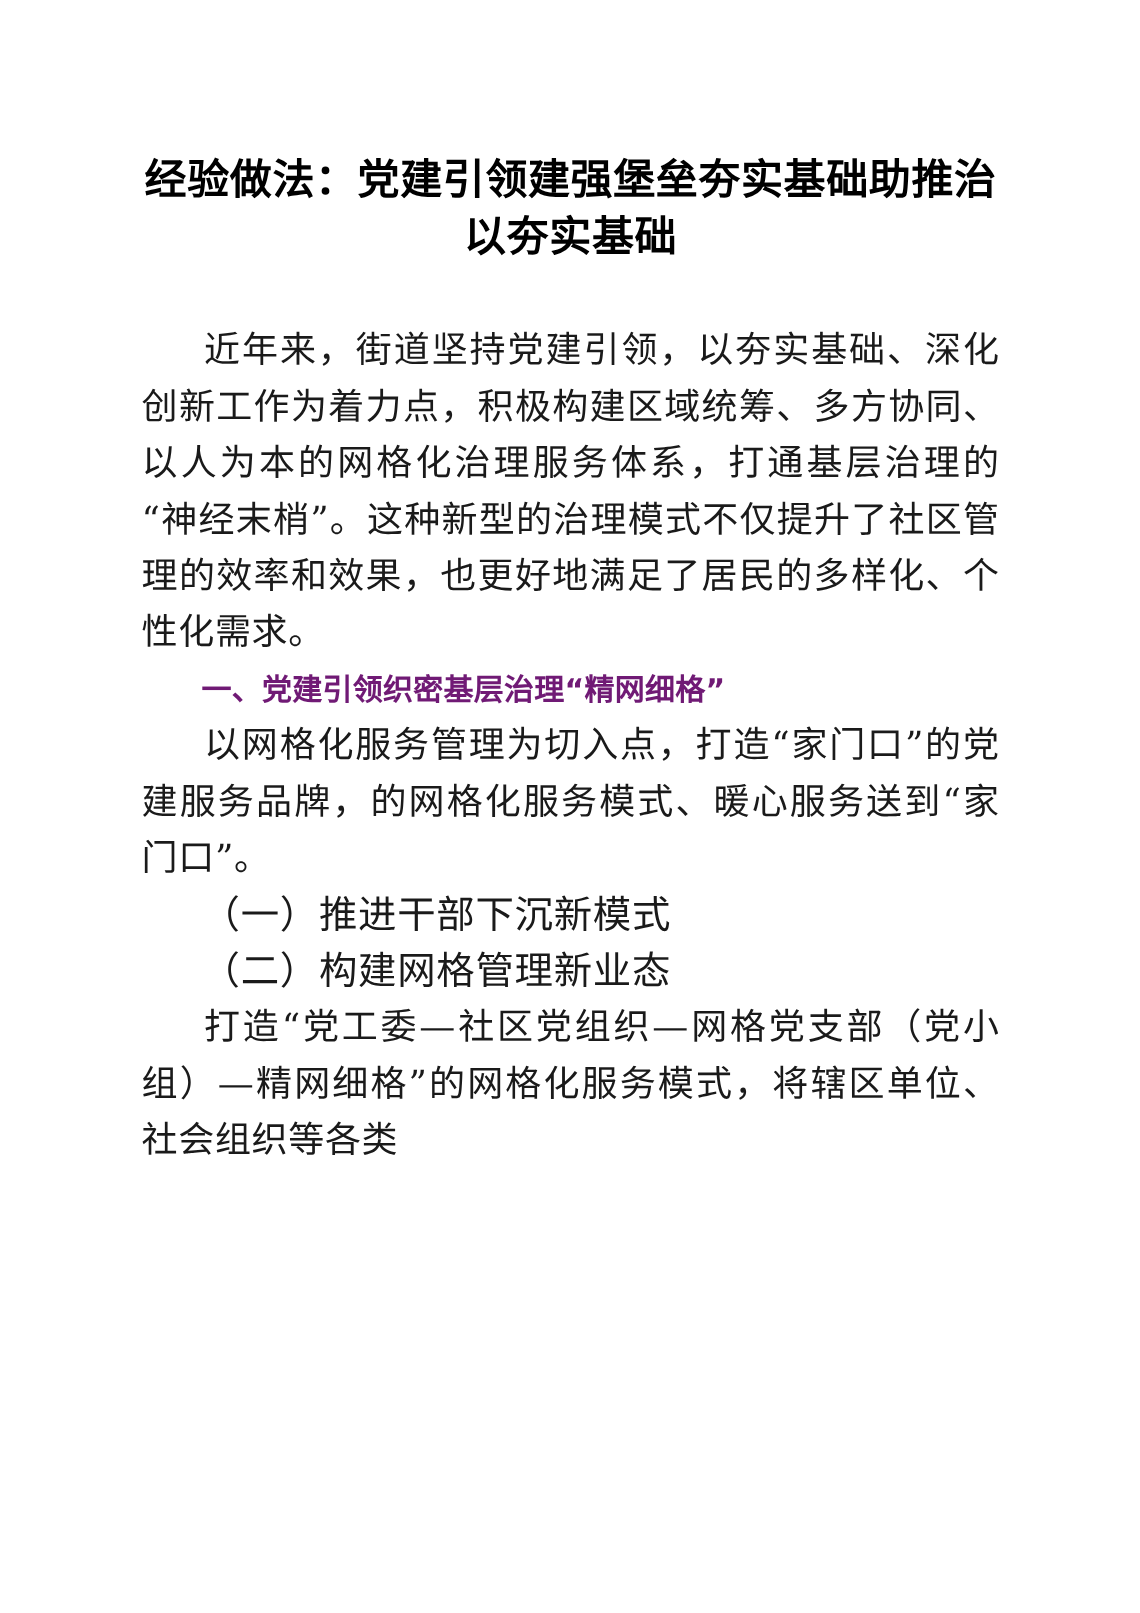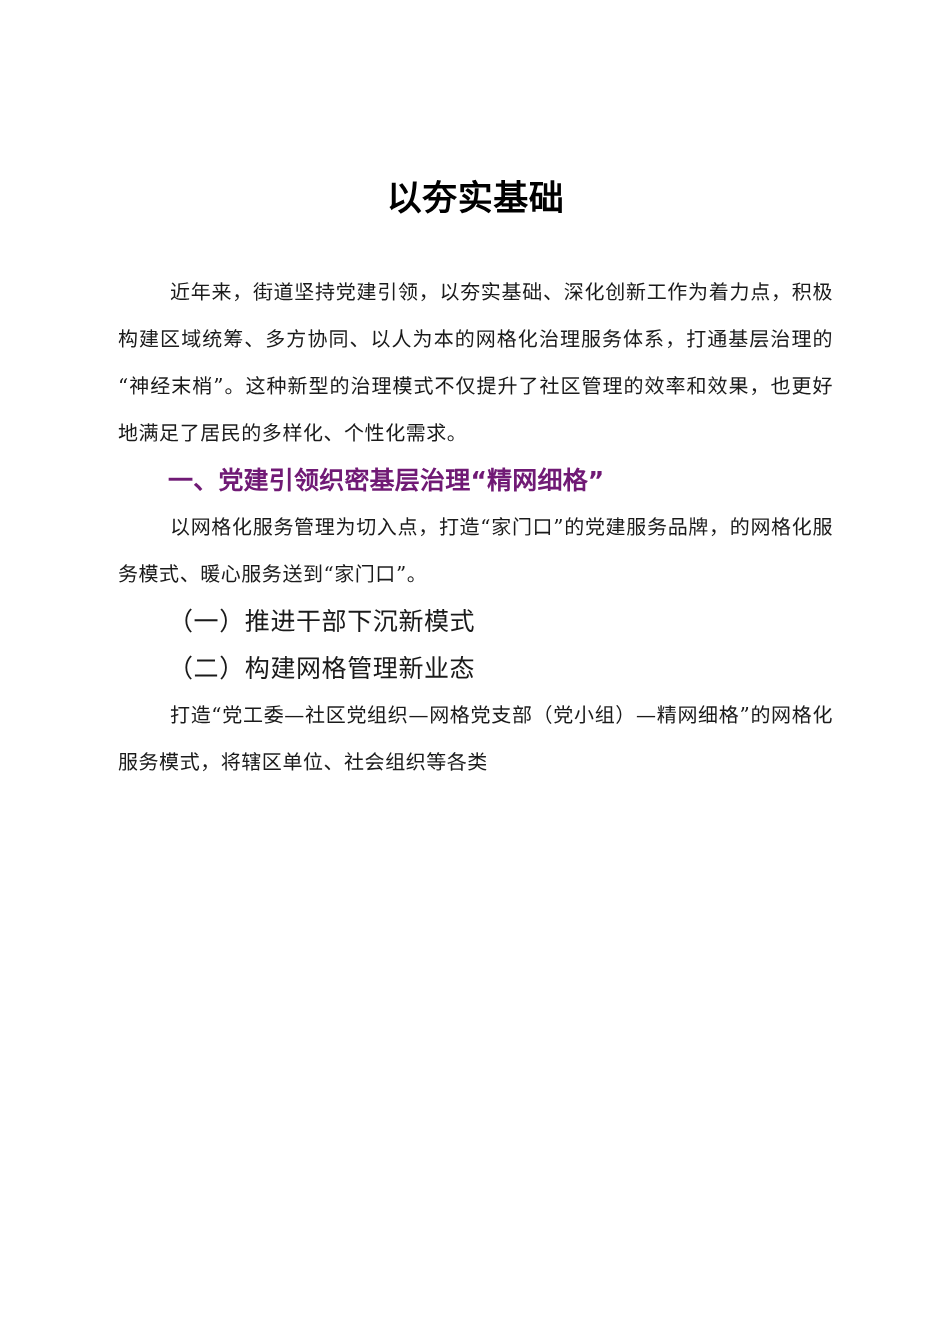--- a/index.html
+++ b/index.html
@@ -50,34 +50,34 @@
     margin: 0;
     text-indent: 50px;
     letter-spacing: 0.2px;
     white-space: nowrap;
   }
 
   
   .sub-heading {
     font-family: "DejaVu Serif", "Liberation Serif", serif;
     font-weight: 400;
-    font-size: 25px;
+    font-size: 32px;
     line-height: 47px;
     color: #1a1a1a;
     margin: 0;
     text-indent: 50px;
     letter-spacing: 0.6px;
     white-space: nowrap;
   }
 
   
   .para {
     font-family: "DejaVu Serif", "Liberation Serif", serif;
     font-weight: 400;
-    font-size: 20px;
+    font-size: 30px;
     line-height: 47px;
     color: #1a1a1a;
     margin: 0;
     text-indent: 52px;
     text-align: justify;
     text-justify: inter-character;
     letter-spacing: 0.55px;
     word-break: break-all;
   }
 
@@ -89,21 +89,21 @@
   .title-gap { height: 0; }
 </style>
 </head>
 <body>
 
 <div class="page">
 
   <div class="doc-body">
 
     <h1 class="doc-title">
-      <br>
+      <span>经验做法：党建引领建强堡垒夯实基础助推治</span><br>
       <span>以夯实基础</span>
     </h1>
 
     <div class="title-gap"></div>
 
     <p class="para first-block">近年来，街道坚持党建引领，以夯实基础、深化创新工作为着力点，积极构建区域统筹、多方协同、以人为本的网格化治理服务体系，打通基层治理的“神经末梢”。这种新型的治理模式不仅提升了社区管理的效率和效果，也更好地满足了居民的多样化、个性化需求。</p>
 
     <h2 class="section-heading">一、党建引领织密基层治理“精网细格”</h2>
 
     <p class="para">以网格化服务管理为切入点，打造“家门口”的党建服务品牌，的网格化服务模式、暖心服务送到“家门口”。</p>

